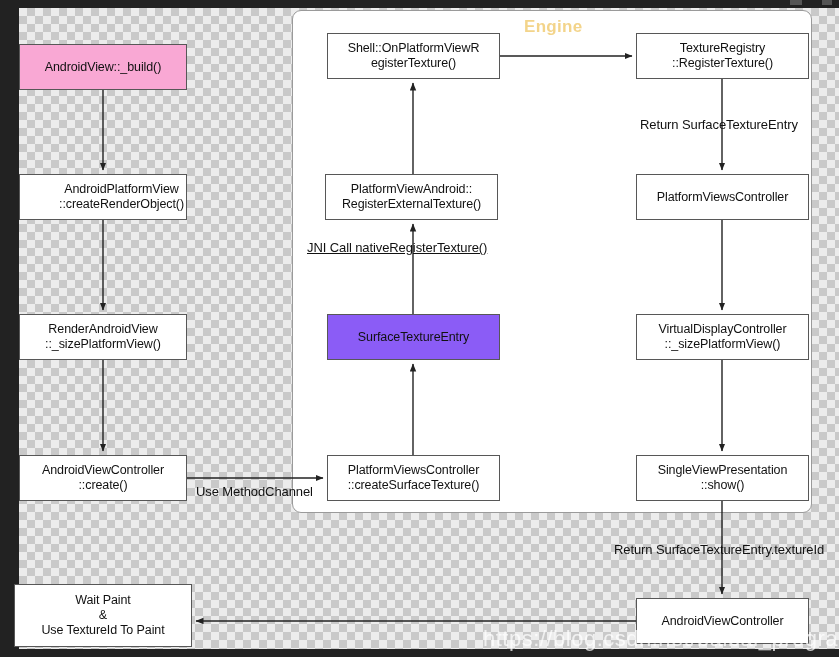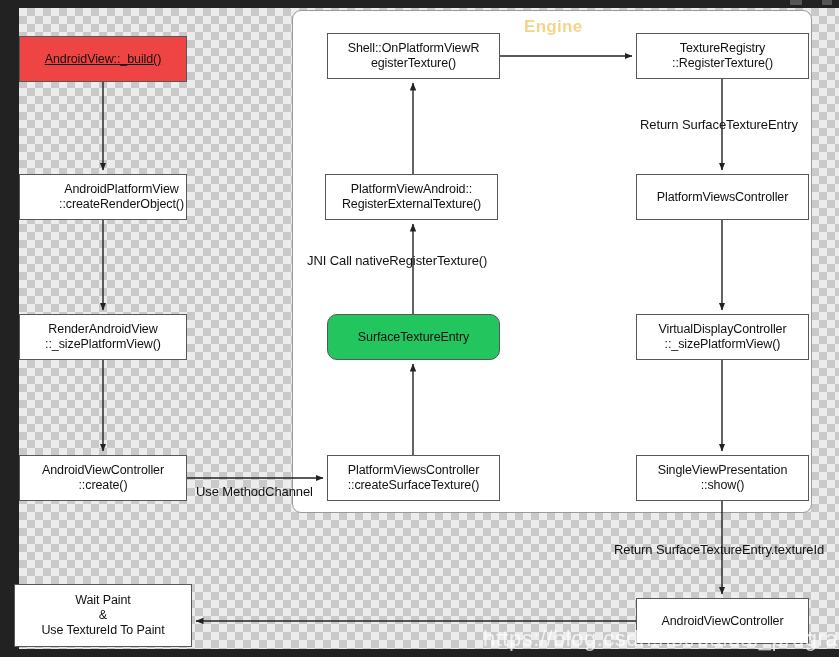--- a/index.html
+++ b/index.html
@@ -152,49 +152,49 @@
       <path d="M722,79 L722,170"></path>
       <path d="M722,220 L722,310"></path>
       <path d="M722,360 L722,451"></path>
       <path d="M722,501 L722,594"></path>
 
       <path d="M636,621 L196,621"></path>
     </g>
   </svg>
 
   <div id="node-layer">
-      <div class="node" style="left: 19px; top: 36px; width: 168px; height: 46px; border-color: rgb(87, 87, 87); background: #ef4444; text-decoration: underline;">AndroidView::_build()</div>
+      <div class="node" style="left: 19px; top: 44px; width: 168px; height: 46px; border-color: rgb(87, 87, 87); background: #f9a8d4;">AndroidView::_build()</div>
       <div class="node" style="left: 19px; top: 174px; width: 168px; height: 46px; border-color: rgb(87, 87, 87); background: rgb(255, 255, 255); padding-left: 41px;">AndroidPlatformView
 ::createRenderObject()</div>
       <div class="node" style="left: 19px; top: 314px; width: 168px; height: 46px; border-color: rgb(87, 87, 87); background: rgb(255, 255, 255);">RenderAndroidView
 ::_sizePlatformView()</div>
       <div class="node" style="left: 19px; top: 455px; width: 168px; height: 46px; border-color: rgb(87, 87, 87); background: rgb(255, 255, 255);">AndroidViewController
 ::create()</div>
       <div class="node" style="left: 14px; top: 584px; width: 178px; height: 63px; border-color: rgb(87, 87, 87); background: #ffffff;">Wait Paint
 &amp;
 Use TextureId To Paint</div>
       <div class="node" style="left: 327px; top: 33px; width: 173px; height: 46px; border-color: rgb(87, 87, 87); background: rgb(255, 255, 255);">Shell::OnPlatformViewR
 egisterTexture()</div>
       <div class="node" style="left: 325px; top: 174px; width: 173px; height: 46px; border-color: rgb(87, 87, 87); background: rgb(255, 255, 255);">PlatformViewAndroid::
 RegisterExternalTexture()</div>
-      <div class="node" style="left: 327px; top: 314px; width: 173px; height: 46px; border-color: rgb(87, 87, 87); background: #22c55e; border-radius: 10px;">SurfaceTextureEntry</div>
+      <div class="node" style="left: 327px; top: 314px; width: 173px; height: 46px; border-color: rgb(87, 87, 87); background: #8b5cf6;">SurfaceTextureEntry</div>
       <div class="node" style="left: 327px; top: 455px; width: 173px; height: 46px; border-color: rgb(87, 87, 87); background: rgb(255, 255, 255);">PlatformViewsController
 ::createSurfaceTexture()</div>
       <div class="node" style="left: 636px; top: 33px; width: 173px; height: 46px; border-color: rgb(87, 87, 87); background: rgb(255, 255, 255);">TextureRegistry
 ::RegisterTexture()</div>
       <div class="node" style="left: 636px; top: 174px; width: 173px; height: 46px; border-color: rgb(87, 87, 87); background: rgb(255, 255, 255);">PlatformViewsController</div>
       <div class="node" style="left: 636px; top: 314px; width: 173px; height: 46px; border-color: rgb(87, 87, 87); background: rgb(255, 255, 255);">VirtualDisplayController
 ::_sizePlatformView()</div>
       <div class="node" style="left: 636px; top: 455px; width: 173px; height: 46px; border-color: rgb(87, 87, 87); background: rgb(255, 255, 255);">SingleViewPresentation
 ::show()</div>
       <div class="node" style="left: 636px; top: 598px; width: 173px; height: 46px; border-color: rgb(87, 87, 87); background: rgb(255, 255, 255);">AndroidViewController</div>
     </div>
 
   <div id="edge-label-layer">
       <div class="edge-label" style="left: 196px; top: 485px;">Use MethodChannel</div>
-      <div class="edge-label" style="left: 307px; top: 254px;">JNI Call nativeRegisterTexture()</div>
+      <div class="edge-label" style="left: 307px; top: 241px; text-decoration: underline;">JNI Call nativeRegisterTexture()</div>
       <div class="edge-label" style="left: 640px; top: 118px;">Return SurfaceTextureEntry</div>
       <div class="edge-label" style="left: 614px; top: 543px;">Return SurfaceTextureEntry.textureId</div>
     </div>
 
   <div class="watermark" id="watermark" style="left: 483px; top: 626px;">https://blog.csdn.net/baibai_programme</div>
 
 </div>
 
 </body></html>

